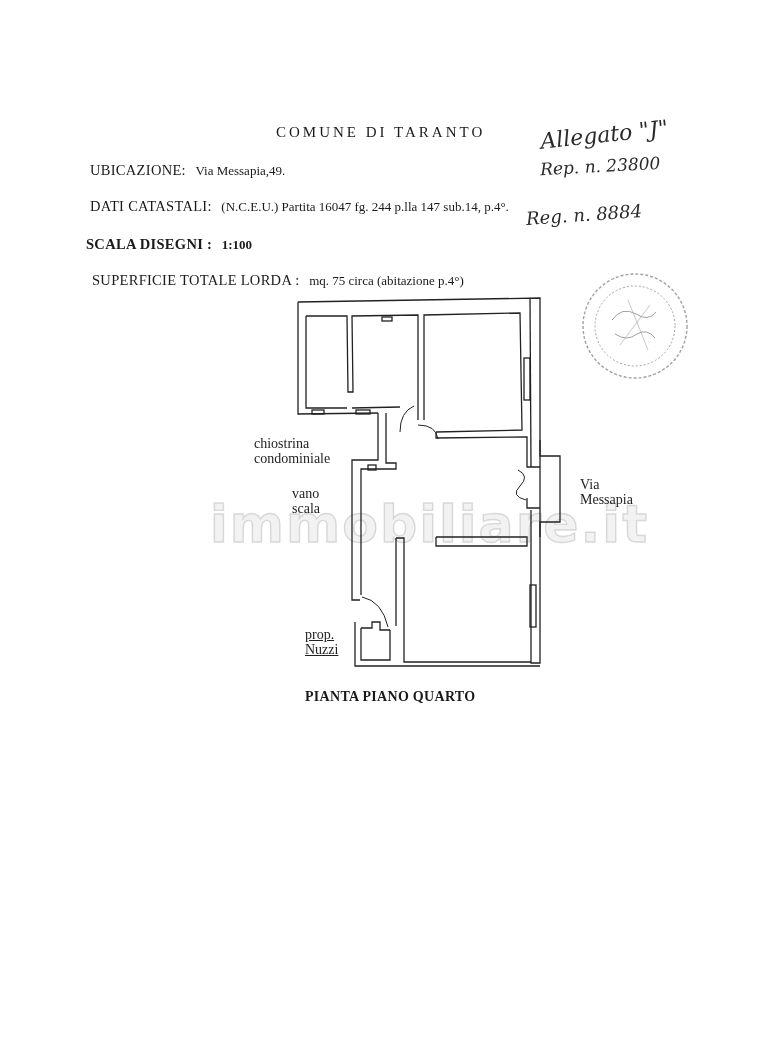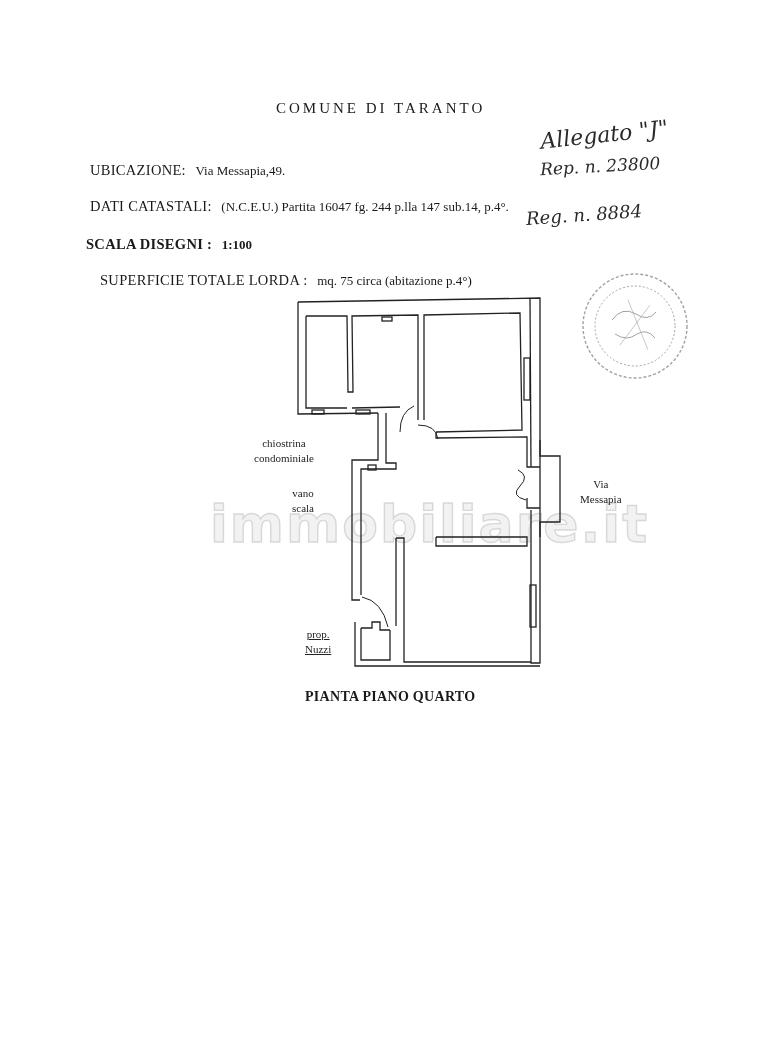--- a/index.html
+++ b/index.html
@@ -1,24 +1,24 @@
 <!DOCTYPE html>
 <html><head>
 <meta charset="utf-8">
 <style>
   html, body { margin: 0; padding: 0; background: #ffffff; }
   body { width: 763px; height: 1050px; position: relative; overflow: hidden;
          font-family: "Liberation Serif", "DejaVu Serif", serif; color: #1a1a1a; }
   .abs { position: absolute; white-space: nowrap; }
-  .title { left: 276px; top: 100px; font-size: 15px; letter-spacing: 3px; }
+  .title { left: 276px; top: 124px; font-size: 15px; letter-spacing: 3px; }
   .field { font-size: 14px; }
   .field .lbl { font-size: 14.5px; letter-spacing: 0.3px; }
   .field .val { font-size: 13px; margin-left: 6px; }
   .hand { font-family: "DejaVu Serif", serif; font-style: italic; font-size: 20px; color: #2a2a2a; }
-  .plan-label { font-size: 11px; line-height: 15px; color: #222; text-align: center; }
+  .plan-label { font-size: 14px; line-height: 15px; color: #222; }
   .caption { left: 305px; top: 689px; font-size: 14px; font-weight: bold; letter-spacing: 0.3px; }
   .watermark { left: 182px; top: 494px; font-family: "DejaVu Sans", sans-serif; font-weight: bold;
                font-size: 52px; color: rgba(210,210,210,0.28); -webkit-text-stroke: 1.4px rgba(190,190,190,0.55);
                letter-spacing: 2px; margin-left: 28px; }
   svg { position: absolute; left: 0; top: 0; }
 </style>
 </head>
 <body>
 
 <div class="abs title">COMUNE DI TARANTO</div>
@@ -28,21 +28,21 @@
   <span class="val">Via Messapia,49.</span>
 </div>
 <div class="abs field" style="left:90px; top:198px;">
   <span class="lbl">DATI CATASTALI:</span>
   <span class="val">(N.C.E.U.)  Partita 16047  fg. 244  p.lla 147 sub.14, p.4°.</span>
 </div>
 <div class="abs field" style="left:86px; top:236px;font-weight:bold;">
   <span class="lbl">SCALA DISEGNI :</span>
   <span class="val">1:100</span>
 </div>
-<div class="abs field" style="left:100px; top:272px;">
+<div class="abs field" style="left:92px; top:272px;">
   <span class="lbl">SUPERFICIE TOTALE LORDA :</span>
   <span class="val">mq.  75 circa  (abitazione p.4°)</span>
 </div>
 
 <div class="abs hand" style="left:540px; top:122px; transform:rotate(-6deg); font-size:22px;">Allegato "J"</div>
 <div class="abs hand" style="left:540px; top:156px; transform:rotate(-3deg); font-size:17px;">Rep. n. 23800</div>
 <div class="abs hand" style="left:526px; top:204px; transform:rotate(-4deg); font-size:18px;">Reg. n. 8884</div>
 
 <div class="abs watermark">immobiliare.it</div>
 

